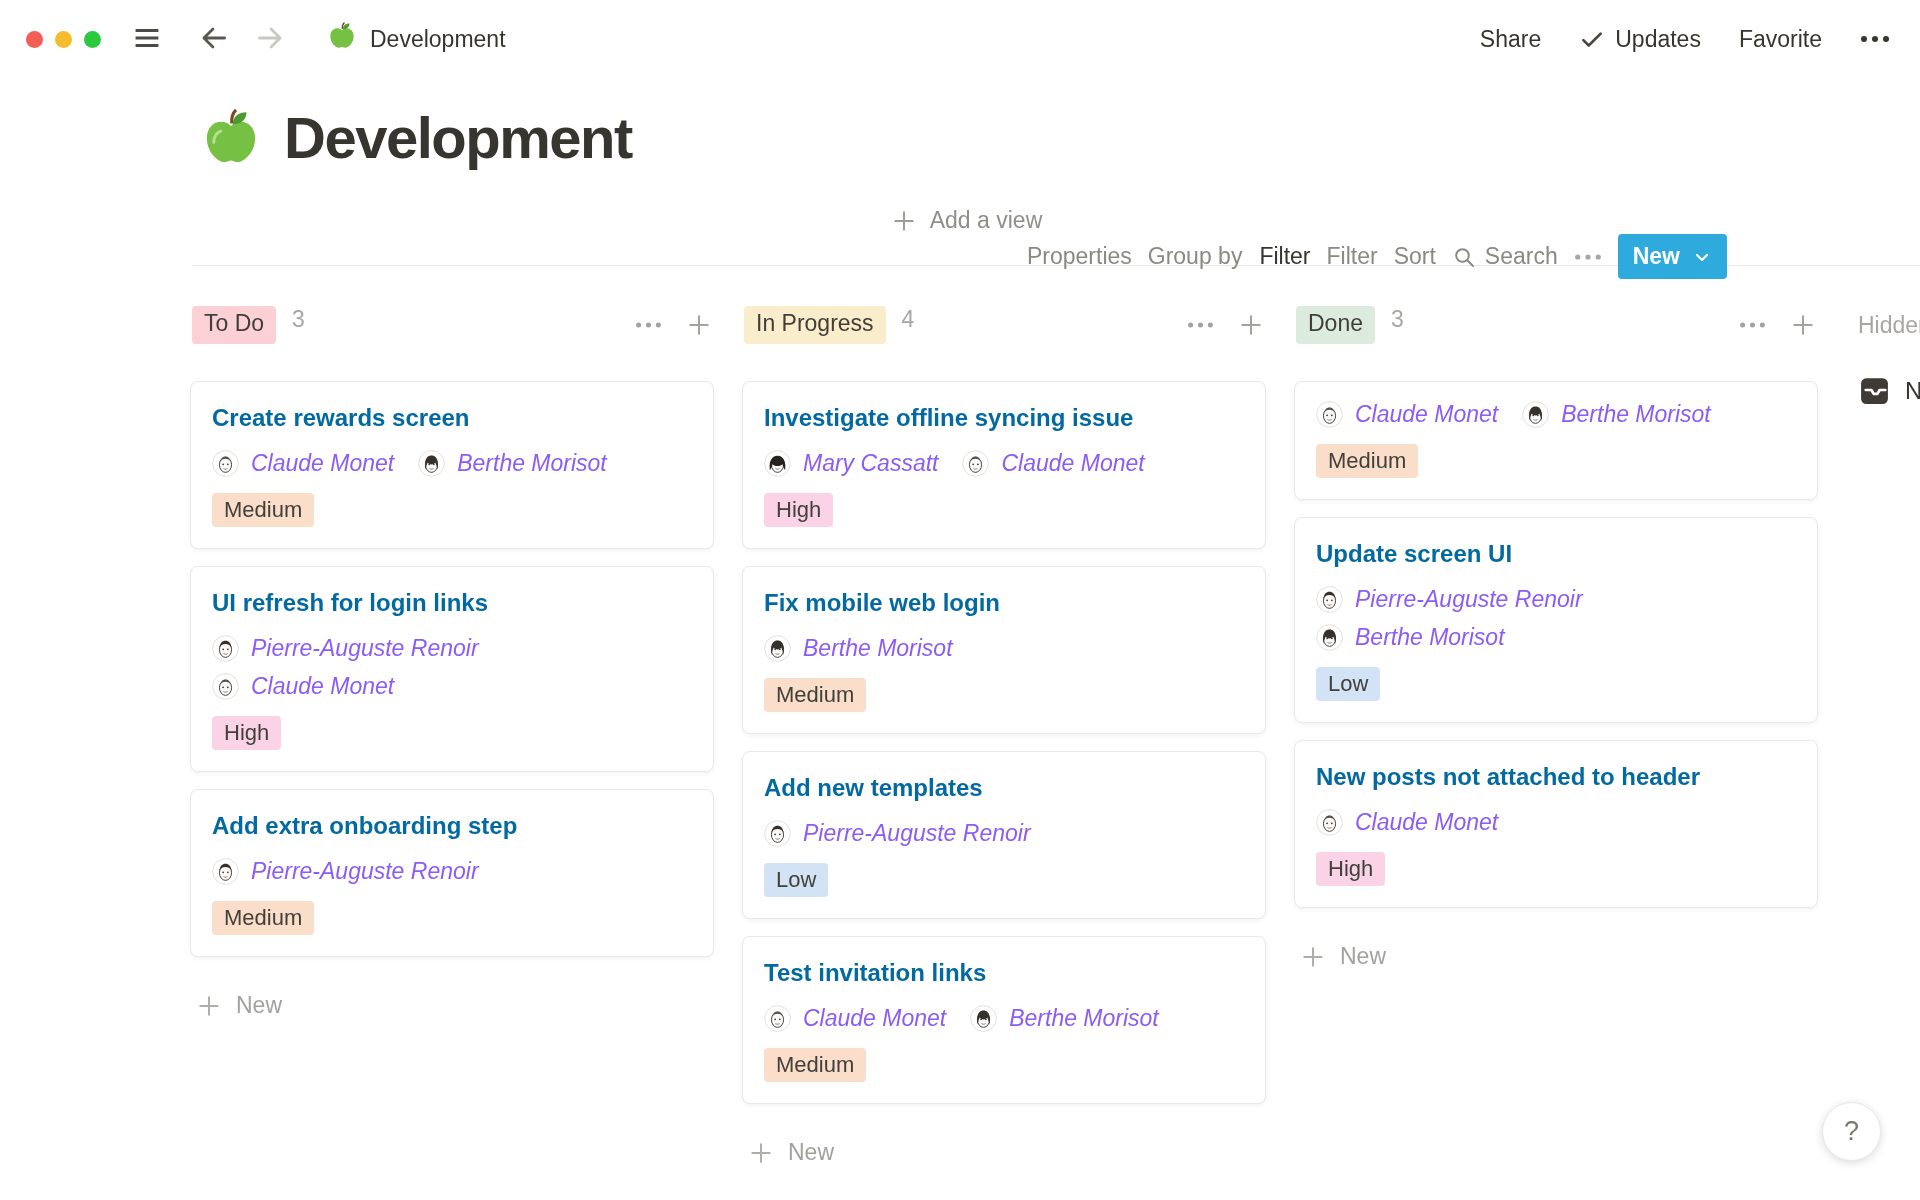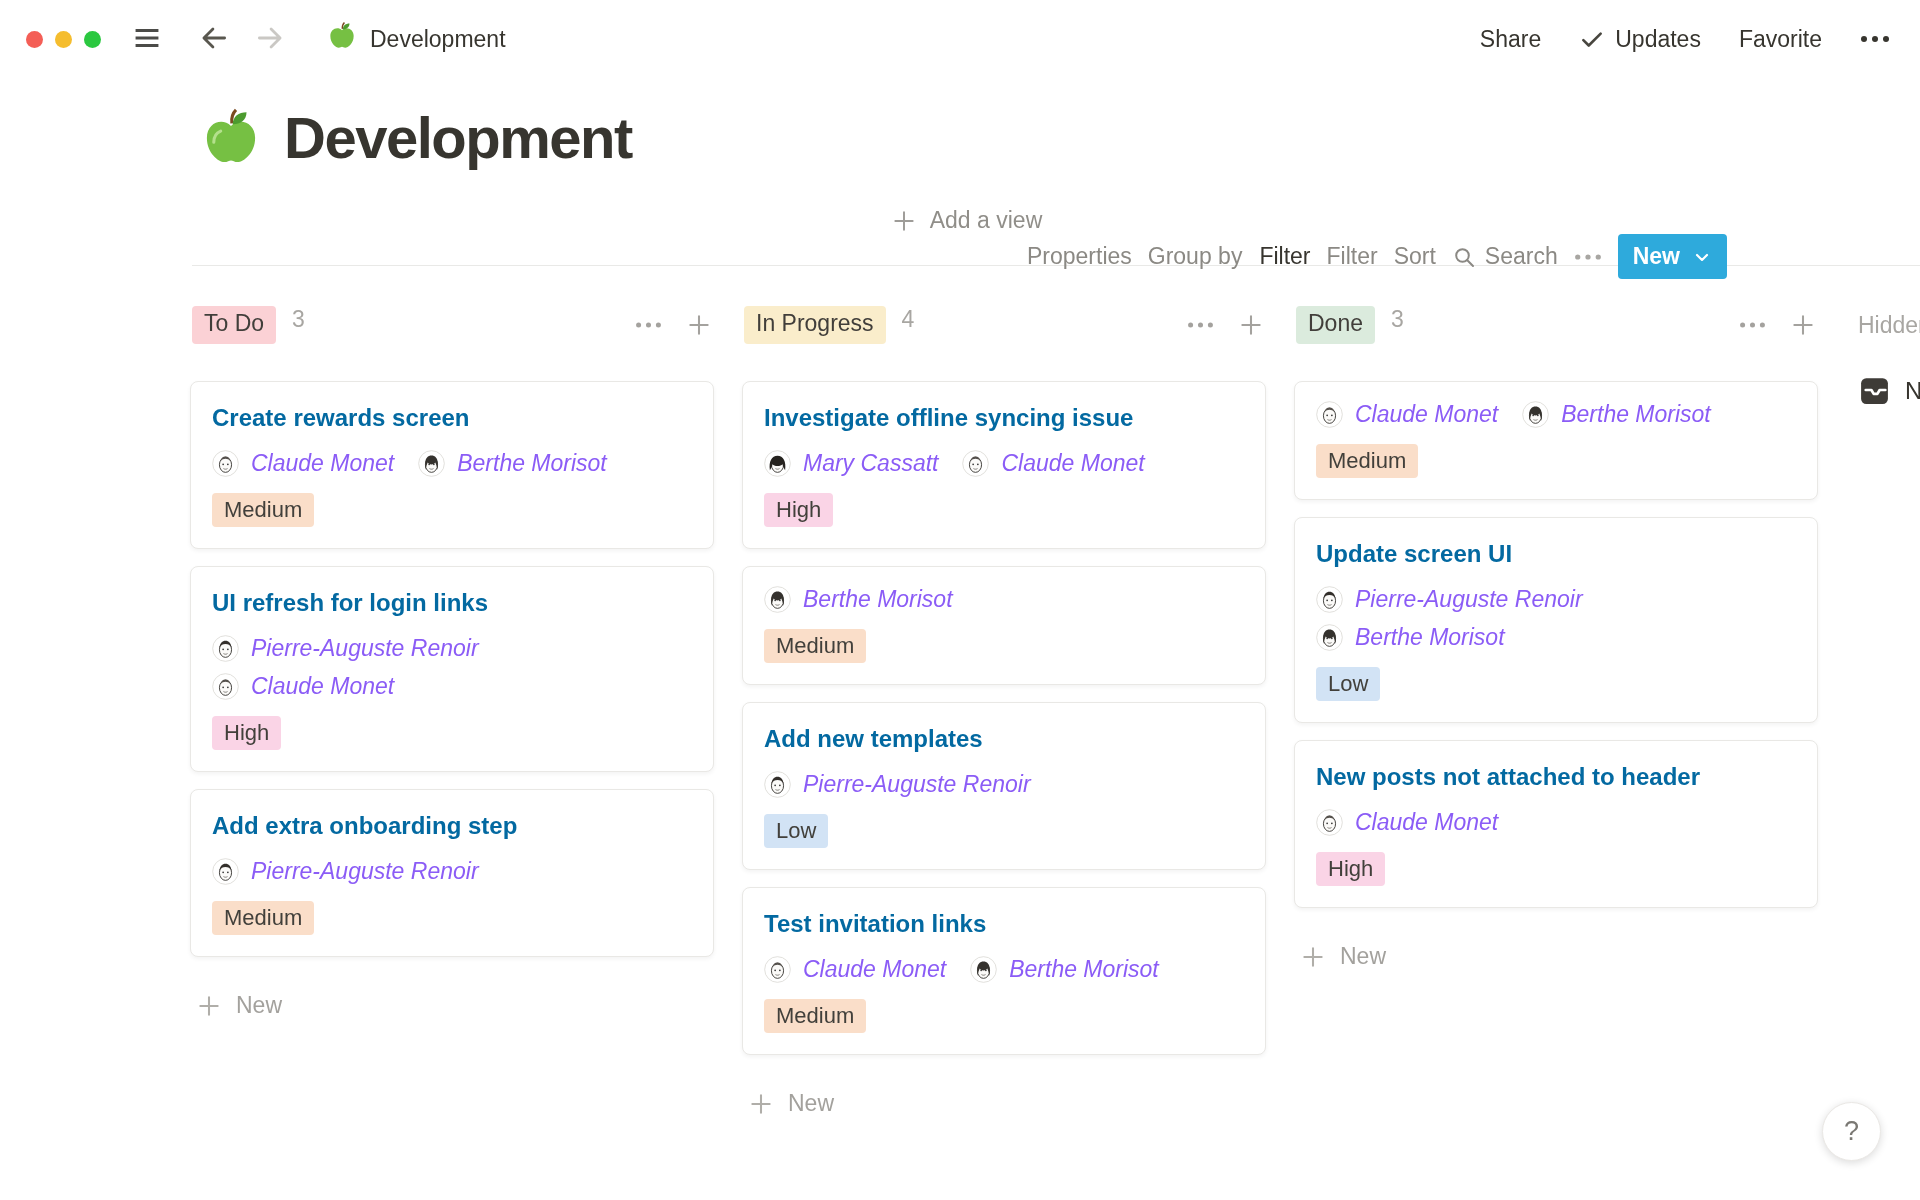--- a/index.html
+++ b/index.html
@@ -346,21 +346,21 @@
                   <ellipse cx="16" cy="17.5" rx="7.2" ry="9" fill="#FBFAF8" stroke="#3A3835" stroke-width="1.1"></ellipse>
                   <circle cx="13.2" cy="17" r="1" fill="#333"></circle>
                   <circle cx="18.8" cy="17" r="1" fill="#333"></circle>
                   <path d="M13.6 22c1.6 1 3.2 1 4.8 0" stroke="#6B6862" stroke-width="1" fill="none"></path>
                   <path d="M10 13.5c.7-3.6 3-5.8 6-5.8s5.3 2.2 6 5.8c-2-2.2-3.8-3-6-3s-4 .8-6 3z" fill="#55514C"></path>
                 </svg>
               </span>
               <span>Claude Monet</span>
             </span>
           </div><span class="prio" style="background: rgb(250, 212, 230);">High</span></div>
-        <div class="card"><div class="person-row">
+        <div class="card"><div class="card-title">Fix mobile web login</div><div class="person-row">
             <span class="person">
               <span class="avatar">
                 <svg viewBox="0 0 32 32">
                   <circle cx="16" cy="16" r="15.2" fill="#fff" stroke="#DCDAD5" stroke-width="1"></circle>
                   <ellipse cx="16" cy="17.5" rx="7.2" ry="9" fill="#FBFAF8" stroke="#3A3835" stroke-width="1.1"></ellipse>
                   <circle cx="13.2" cy="17" r="1" fill="#333"></circle>
                   <circle cx="18.8" cy="17" r="1" fill="#333"></circle>
                   <path d="M13.6 22c1.6 1 3.2 1 4.8 0" stroke="#6B6862" stroke-width="1" fill="none"></path>
                   <path d="M8.6 23.5v-8c0-6 3.3-9 7.4-9s7.4 3 7.4 9v8c-1.4-4.6-2.1-7-2.9-8.6-1 1.6-2.5 2.3-4.5 2.3s-3.5-.7-4.5-2.3c-.8 1.6-1.5 4-2.9 8.6z" fill="#35322E"></path>
                 </svg>

